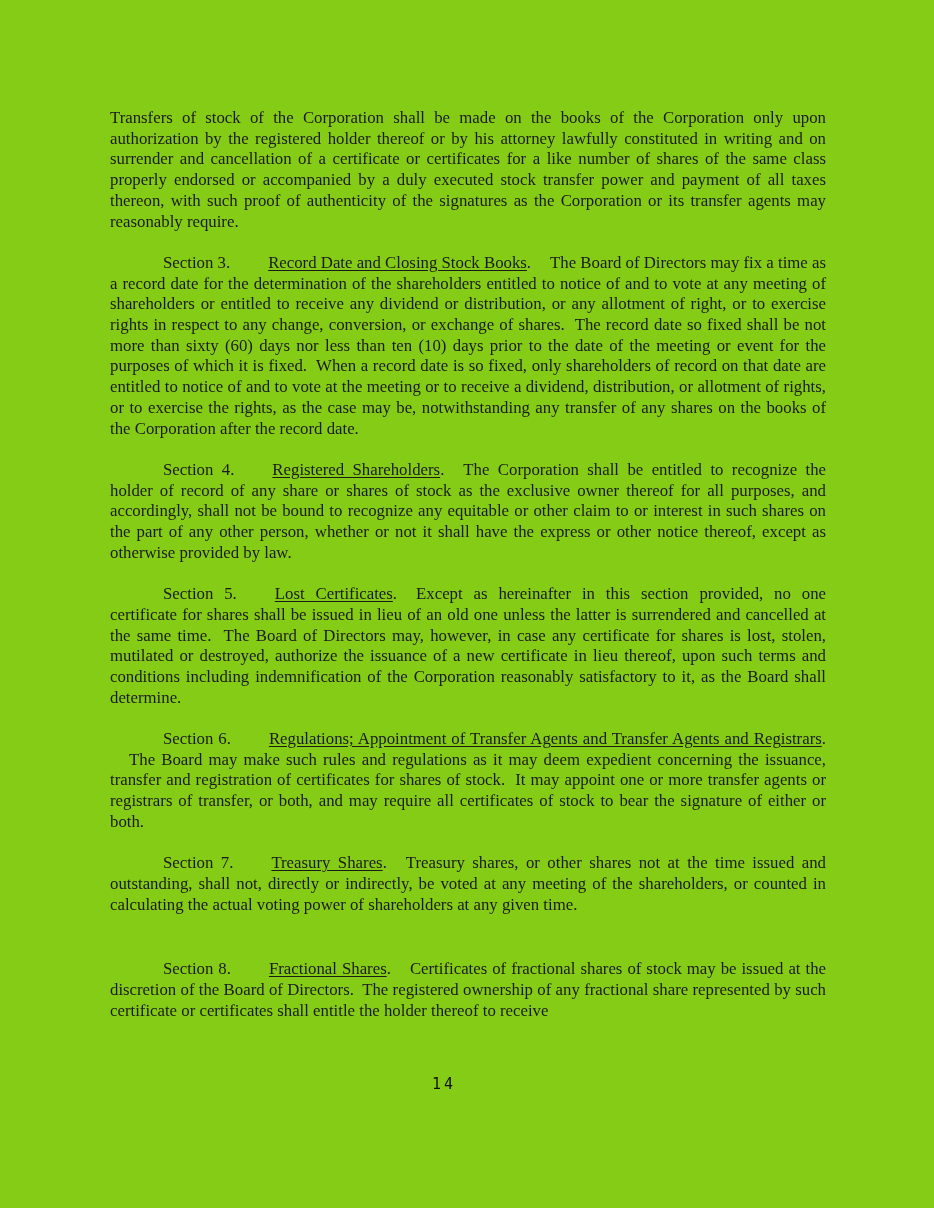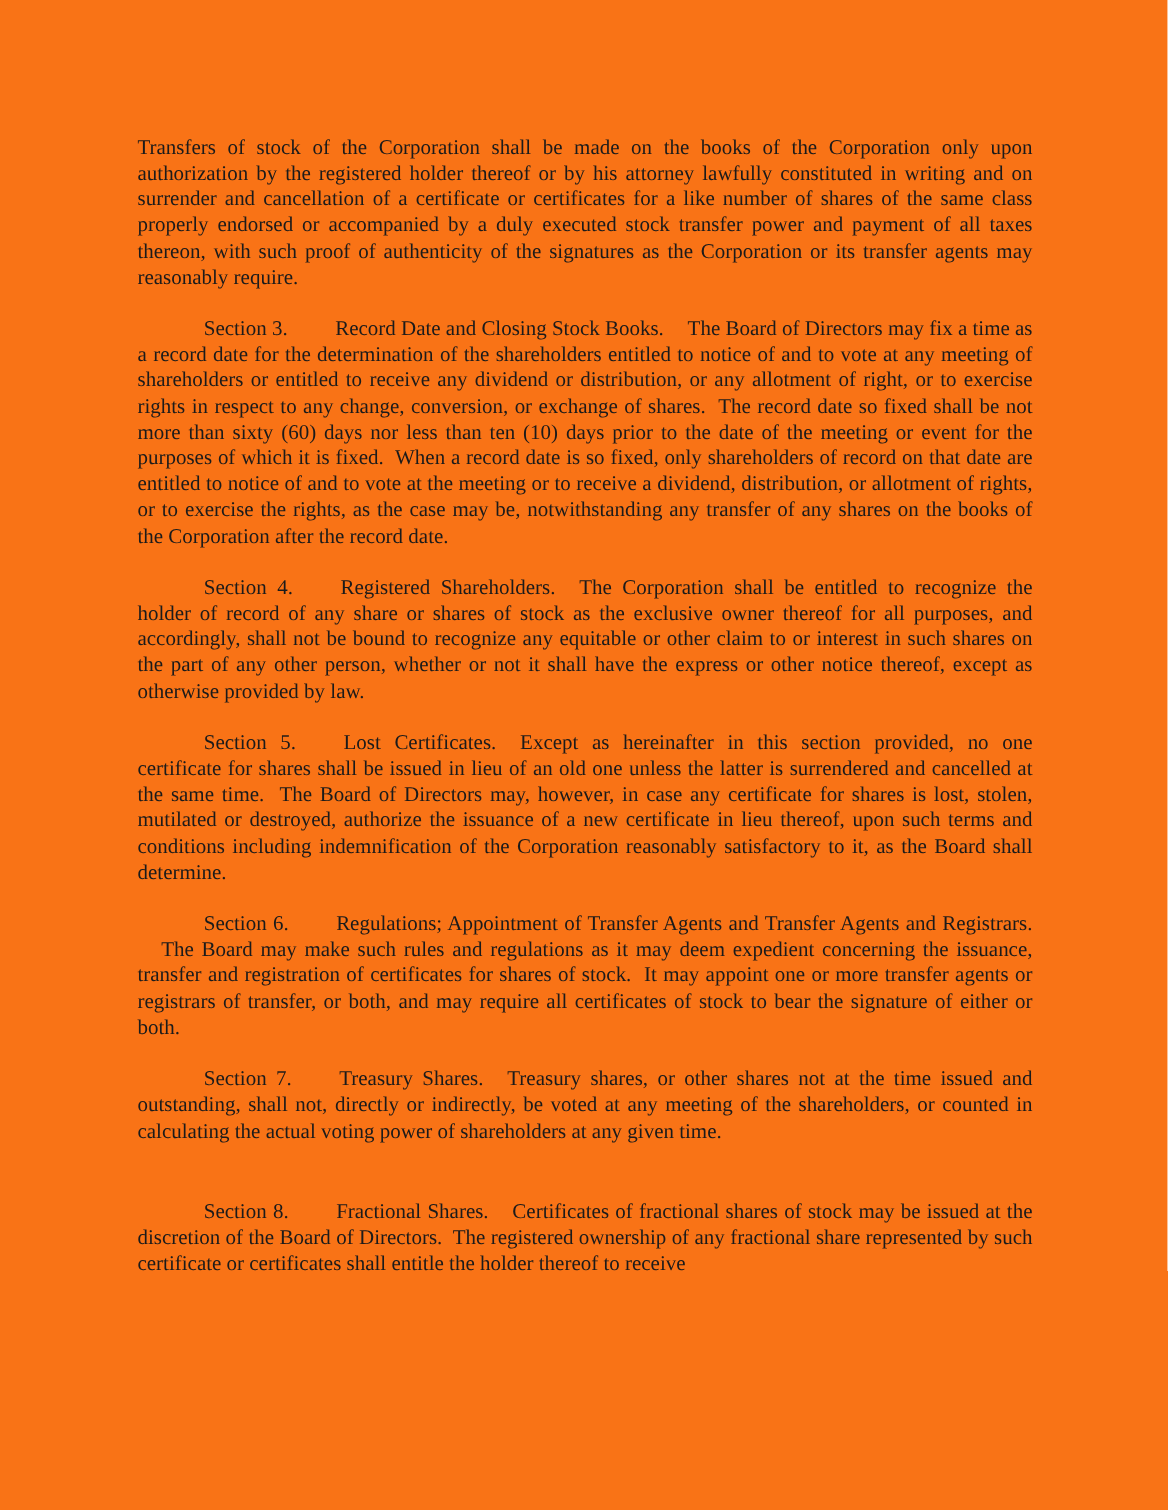--- a/index.html
+++ b/index.html
@@ -7,40 +7,41 @@
   html, body { background: #ffffff; }
   body {
     width: 934px;
     height: 1208px;
     font-family: "Liberation Serif", serif;
   }
   .page {
     position: relative;
     width: 934px;
     height: 1208px;
-    background: #f97316;
+    background: #84cc16;
     overflow: hidden;
     color: #1b1b1b;
   }
   .text-block {
     position: absolute;
     left: 110px;
     top: 108px;
     width: 716px;
     font-size: 16.8px;
     line-height: 20.7px;
     text-align: justify;
     color: #1b1b1b;
   }
   p.para { margin: 0 0 20.7px 0; }
   p.para:last-child { margin-bottom: 0; margin-top: 44px; }
   p.sec { text-indent: 53px; }
   .tab-label { display: inline-block; width: 38px; }
   .tab-title { display: inline-block; width: 19px; }
   .sec-title {
+    text-decoration: underline;
     text-underline-offset: 2px;
   }
   .footer {
     position: absolute;
     top: 1075px;
     left: 86px;
     width: 716px;
     text-align: center;
     font-family: "DejaVu Sans Mono", monospace;
     font-size: 15px;
@@ -63,13 +64,16 @@
     <p class="para sec"><span class="sec-label">Section 5.</span><span class="tab-label"></span><span class="sec-title">Lost Certificates</span><span>.</span><span class="tab-title"></span><span>Except as hereinafter in this section provided, no one certificate for shares shall be issued in lieu of an old one unless the latter is surrendered and cancelled at the same time.&nbsp; The Board of Directors may, however, in case any certificate for shares is lost, stolen, mutilated or destroyed, authorize the issuance of a new certificate in lieu thereof, upon such terms and conditions including indemnification of the Corporation reasonably satisfactory to it, as the Board shall determine.</span></p>
 
     <p class="para sec"><span class="sec-label">Section 6.</span><span class="tab-label"></span><span class="sec-title">Regulations; Appointment of Transfer Agents and Transfer Agents and Registrars</span><span>.</span><span class="tab-title"></span><span>The Board may make such rules and regulations as it may deem expedient concerning the issuance, transfer and registration of certificates for shares of stock.&nbsp; It may appoint one or more transfer agents or registrars of transfer, or both, and may require all certificates of stock to bear the signature of either or both.</span></p>
 
     <p class="para sec"><span class="sec-label">Section 7.</span><span class="tab-label"></span><span class="sec-title">Treasury Shares</span><span>.</span><span class="tab-title"></span><span>Treasury shares, or other shares not at the time issued and outstanding, shall not, directly or indirectly, be voted at any meeting of the shareholders, or counted in calculating the actual voting power of shareholders at any given time.</span></p>
 
     <p class="para sec"><span class="sec-label">Section 8.</span><span class="tab-label"></span><span class="sec-title">Fractional Shares</span><span>.</span><span class="tab-title"></span><span>Certificates of fractional shares of stock may be issued at the discretion of the Board of Directors.&nbsp; The registered ownership of any fractional share represented by such certificate or certificates shall entitle the holder thereof to receive</span></p>
 
   </div>
 
+  <div class="footer">
+    <span>14</span>
+  </div>
 </div>
 
 </body></html>

